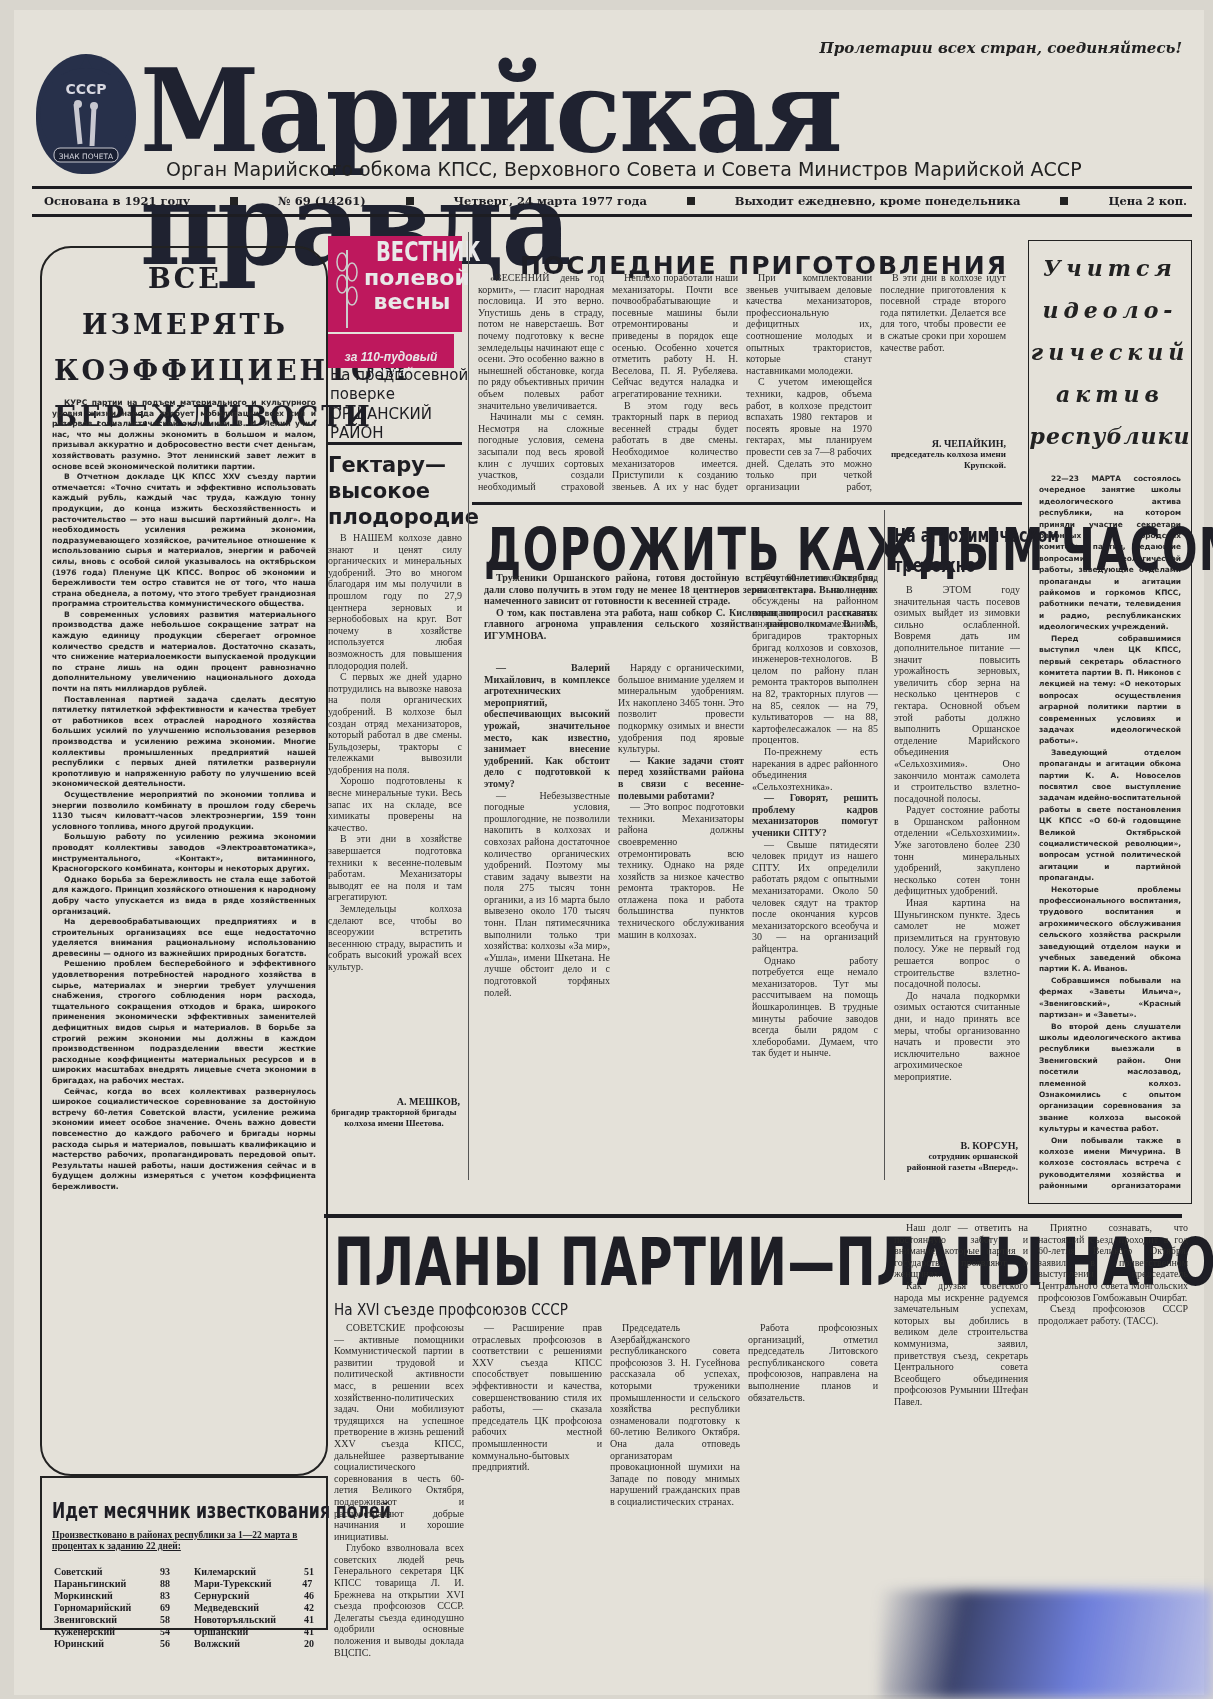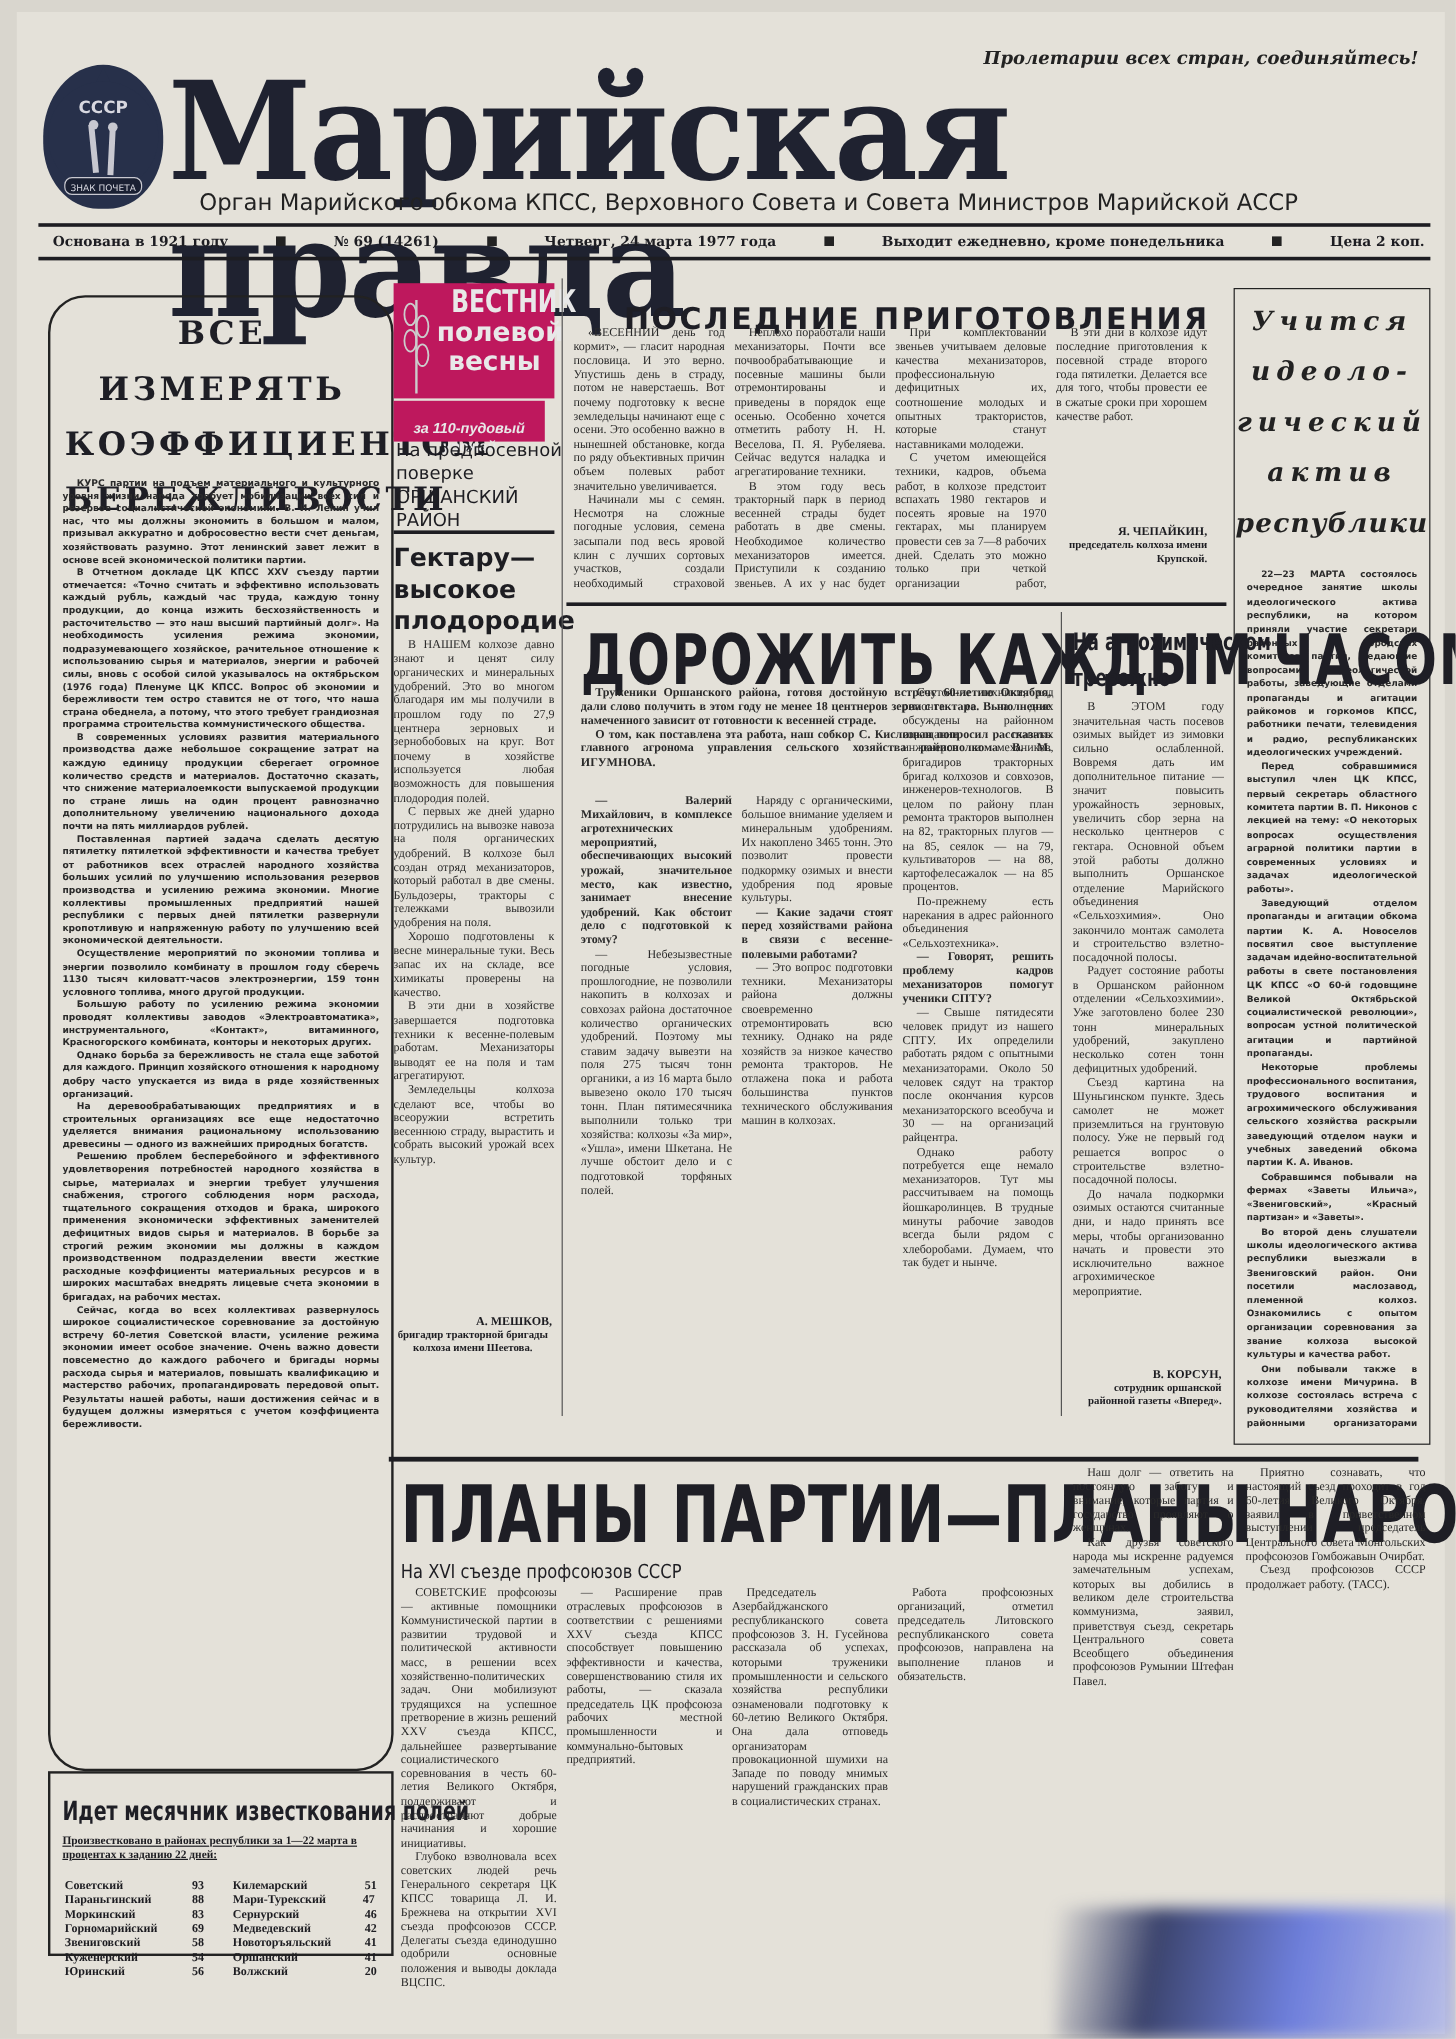--- a/index.html
+++ b/index.html
@@ -258,21 +258,21 @@
   </div>
   <div class="vline" style="left:870px;top:500px;height:670px;"></div>
 
   <div class="abs h-cond" style="left:880px;top:510px;font-size:20px;line-height:30px;">
     <div>На агрохимическом</div>
     <div>тревожно</div>
   </div>
   <div class="col body-serif" style="left:880px;top:574px;width:126px;height:552px;">
     <p>В ЭТОМ году значительная часть посевов озимых выйдет из зимовки сильно ослабленной. Вовремя дать им дополнительное питание — значит повысить урожайность зерновых, увеличить сбор зерна на несколько центнеров с гектара. Основной объем этой работы должно выполнить Оршанское отделение Марийского объединения «Сельхозхимия». Оно закончило монтаж самолета и строительство взлетно-посадочной полосы.</p>
     <p>Радует состояние работы в Оршанском районном отделении «Сельхозхимии». Уже заготовлено более 230 тонн минеральных удобрений, закуплено несколько сотен тонн дефицитных удобрений.</p>
-    <p>Съезд картина на Шуньгинском пункте. Здесь самолет не может приземлиться на грунтовую полосу. Уже не первый год решается вопрос о строительстве взлетно-посадочной полосы.</p>
+    <p>Иная картина на Шуньгинском пункте. Здесь самолет не может приземлиться на грунтовую полосу. Уже не первый год решается вопрос о строительстве взлетно-посадочной полосы.</p>
     <p>До начала подкормки озимых остаются считанные дни, и надо принять все меры, чтобы организованно начать и провести это исключительно важное агрохимическое мероприятие.</p>
   </div>
   <div class="abs sig" style="left:880px;top:1130px;width:124px;">
     <div>В. КОРСУН,</div>
     <div style="font-size:9px;">сотрудник оршанской районной газеты «Вперед».</div>
   </div>
 
   <div class="rule" style="left:310px;top:1204px;width:858px;height:4px;"></div>
   <div class="abs h-cond" style="left:320px;top:1214px;font-size:66px;letter-spacing:1px;">ПЛАНЫ ПАРТИИ—ПЛАНЫ НАРОДА</div>
   <div class="abs" style="left:320px;top:1290px;font-family:'DejaVu Sans',sans-serif;font-size:16px;transform:scaleX(0.85);transform-origin:left top;white-space:nowrap;">На XVI съезде профсоюзов СССР</div>

